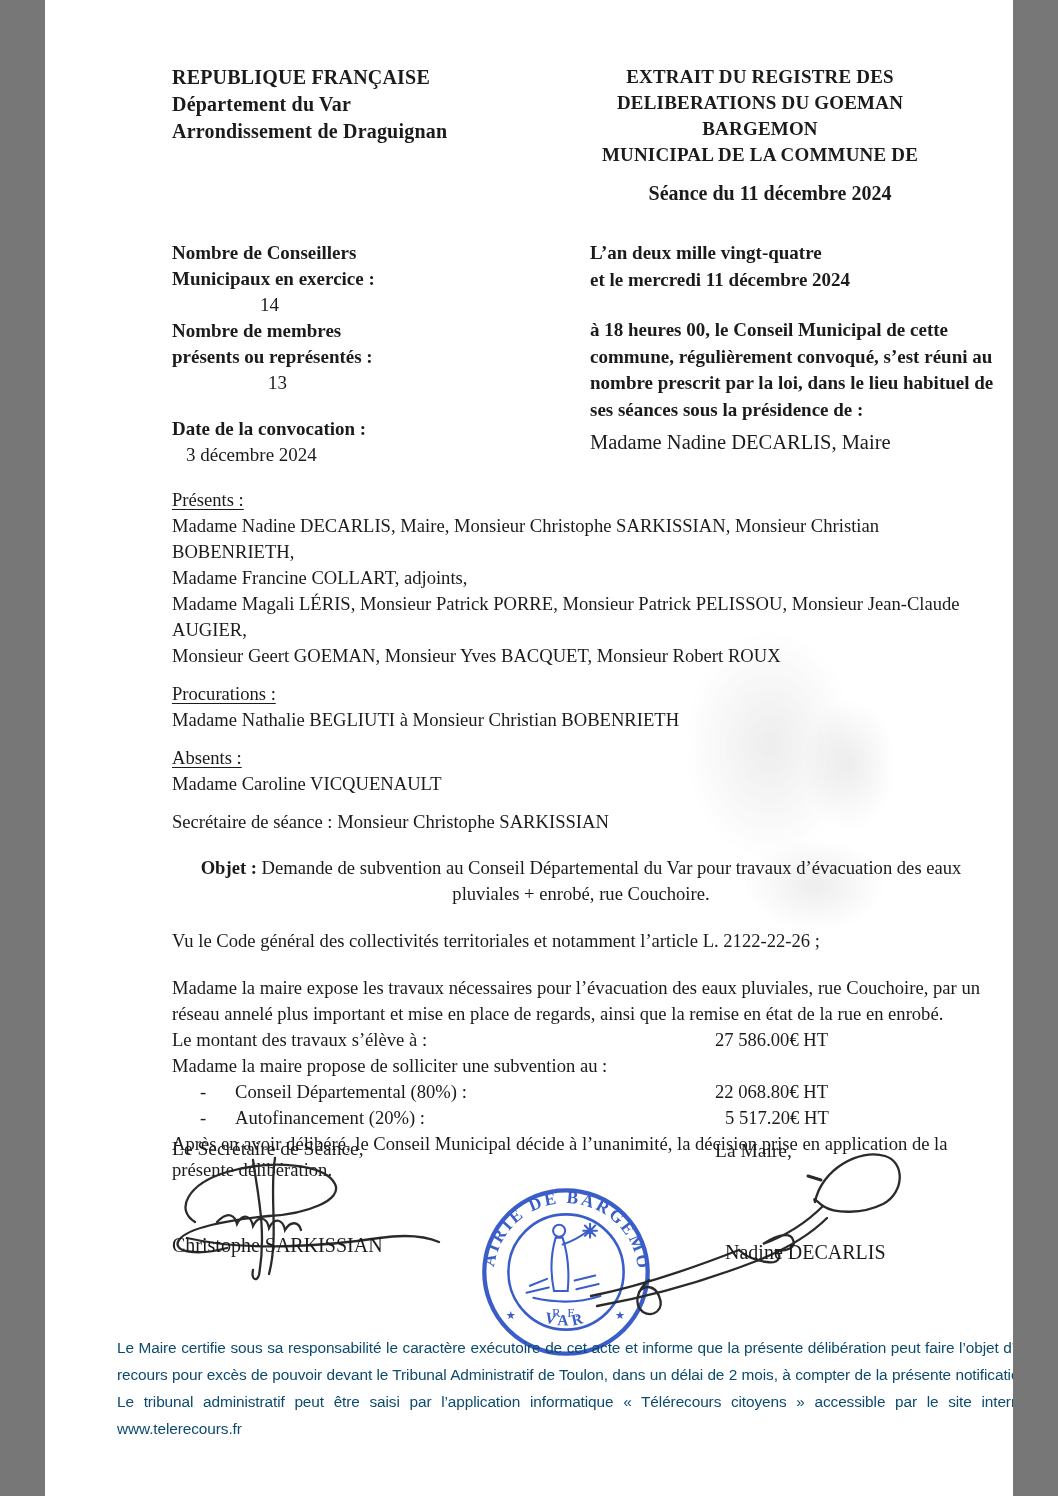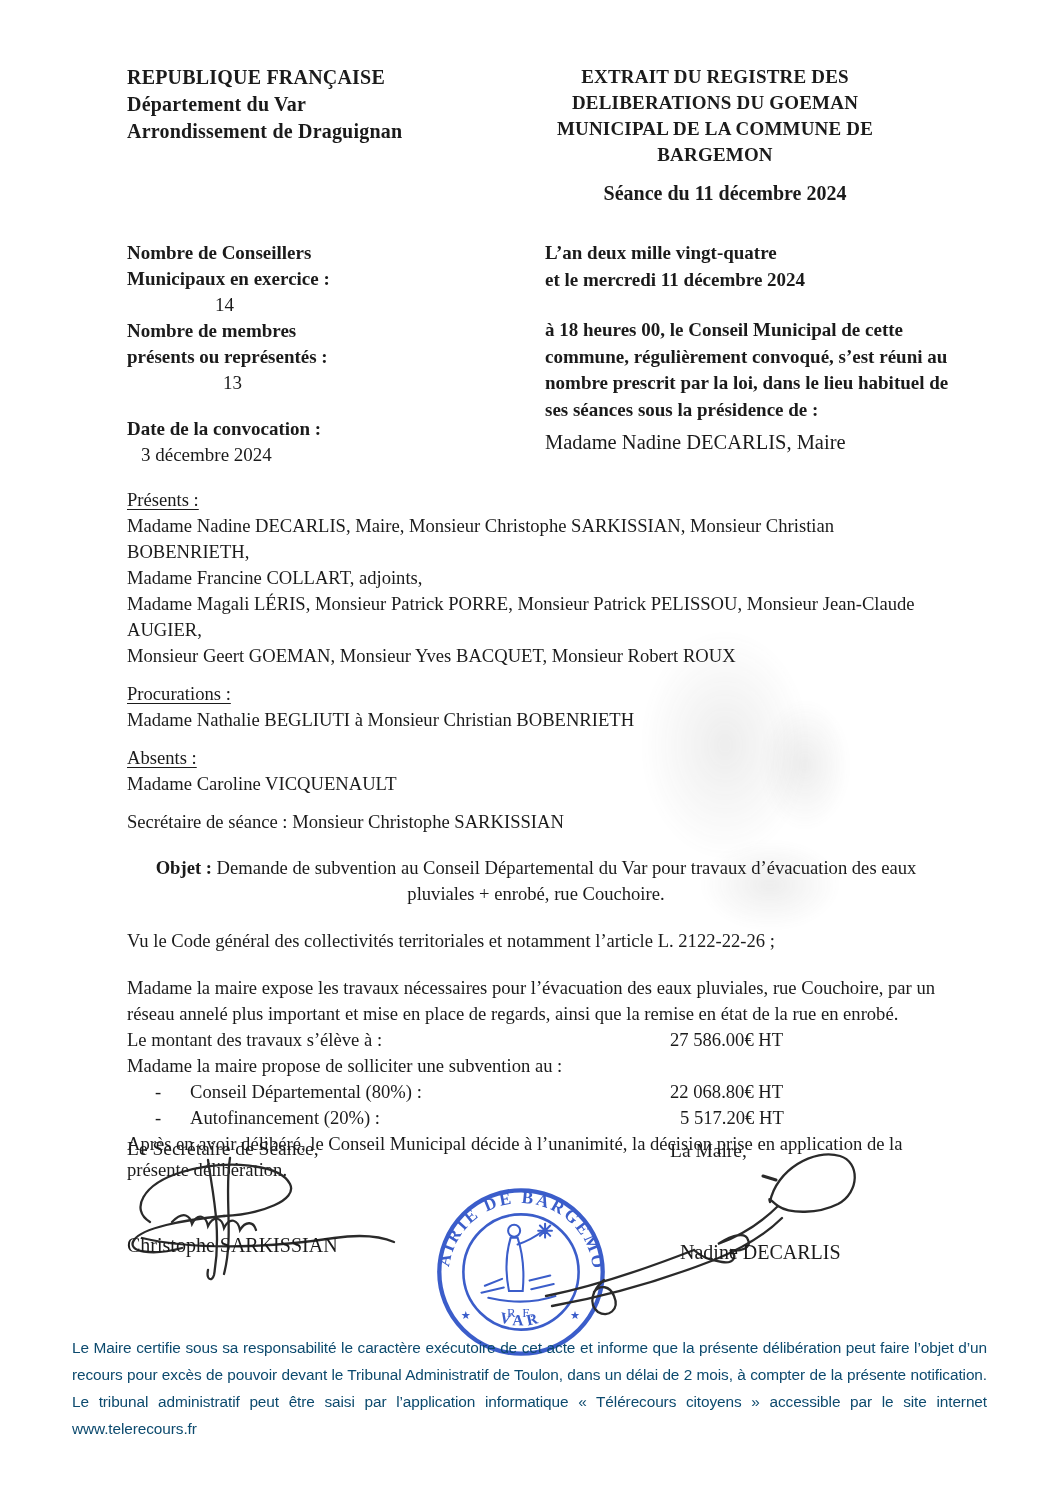--- a/index.html
+++ b/index.html
@@ -1,19 +1,19 @@
 <!DOCTYPE html>
 <html><head>
 <meta charset="utf-8">
 <style>
   * { margin: 0; padding: 0; box-sizing: border-box; }
   html, body { background: #777; }
   .page {
     position: relative;
-    width: 1058px;
+    width: 968px;
     height: 1496px;
     margin: 0 auto;
     background: #ffffff;
     font-family: "Liberation Serif", "DejaVu Serif", serif;
     color: #1b1b1b;
     overflow: hidden;
   }
   
   .hdr-left {
     position: absolute; left: 127px; top: 64px;
@@ -97,22 +97,22 @@
 
   <div class="hdr-left">
     <div>REPUBLIQUE FRANÇAISE</div>
     <div>Département du Var</div>
     <div>Arrondissement de Draguignan</div>
   </div>
 
   <div class="hdr-right">
     <div>EXTRAIT DU REGISTRE DES</div>
     <div>DELIBERATIONS DU GOEMAN</div>
+    <div>BARGEMON</div>
     <div>MUNICIPAL DE LA COMMUNE DE</div>
-    <div>BARGEMON</div>
   </div>
   <div class="seance">Séance du 11 décembre 2024</div>
 
   <div class="info-col">
     <span class="lbl">Nombre de Conseillers</span>
     <span class="lbl">Municipaux en exercice :</span>
     <span class="num">14</span>
     <span class="lbl">Nombre de membres</span>
     <span class="lbl">présents ou représentés :</span>
     <span class="num2">13</span>

